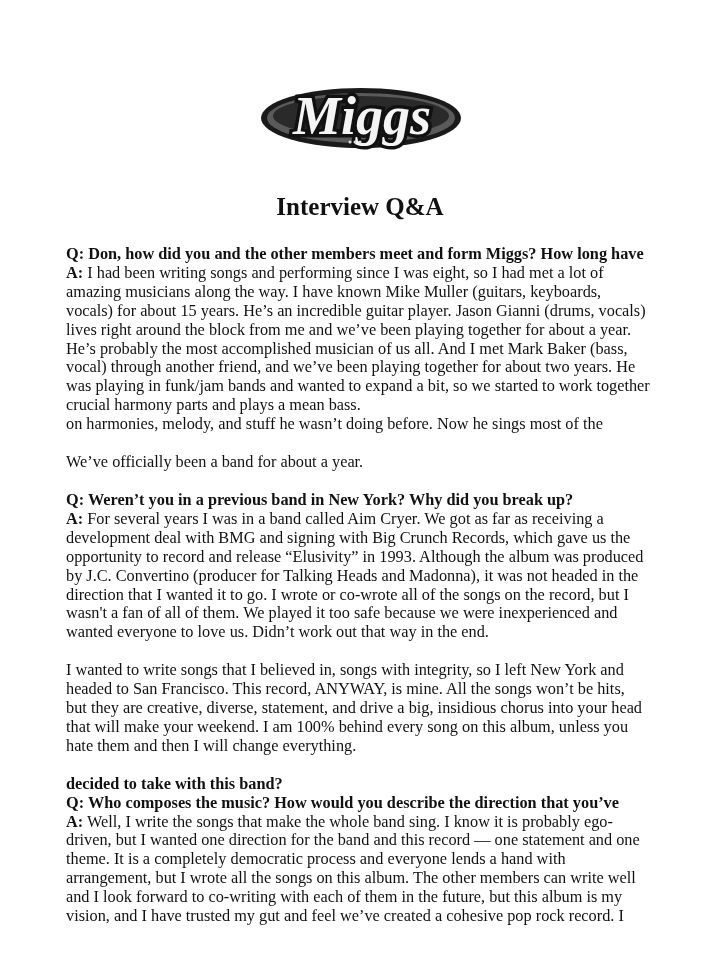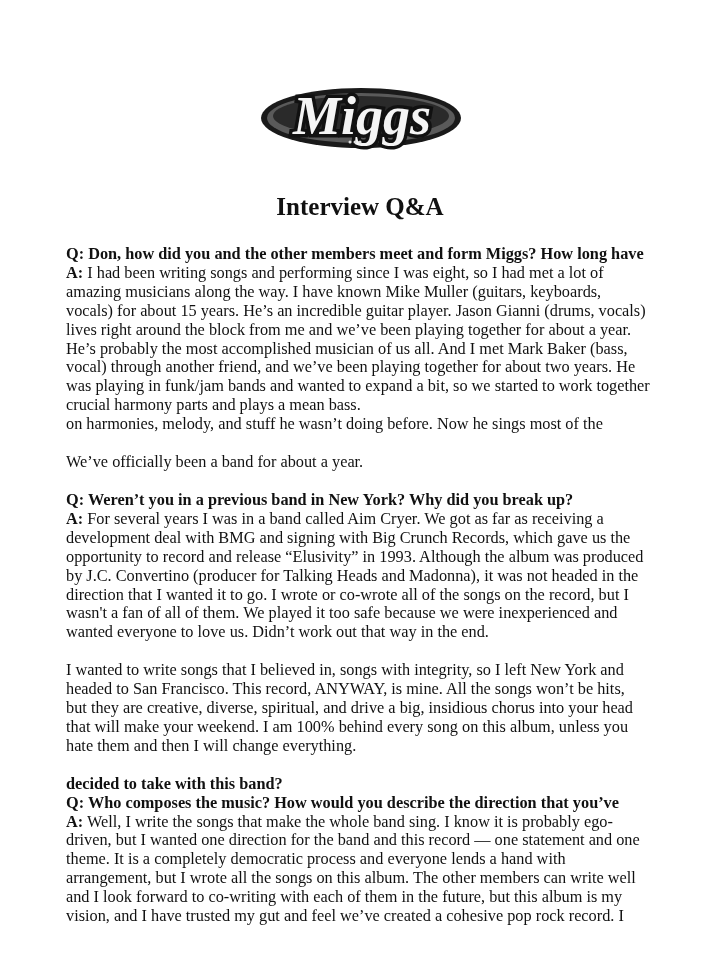--- a/index.html
+++ b/index.html
@@ -78,21 +78,21 @@
         <span class="line"><span>opportunity to record and release “Elusivity” in 1993. Although the album was produced</span></span>
         <span class="line"><span>by J.C. Convertino (producer for Talking Heads and Madonna), it was not headed in the</span></span>
         <span class="line"><span>direction that I wanted it to go. I wrote or co-wrote all of the songs on the record, but I</span></span>
         <span class="line"><span>wasn't a fan of all of them. We played it too safe because we were inexperienced and</span></span>
         <span class="line"><span>wanted everyone to love us. Didn’t work out that way in the end.</span></span>
       </div>
       <div class="gap"></div>
       <div class="para">
         <span class="line">I wanted to write songs that I believed in, songs with integrity, so I left New York and</span>
         <span class="line">headed to San Francisco. This record, ANYWAY, is mine. All the songs won’t be hits,</span>
-        <span class="line">but they are creative, diverse, spiritual, and drive a big, insidious chorus into your head</span>
+        <span class="line">but they are creative, diverse, statement, and drive a big, insidious chorus into your head</span>
         <span class="line">that will make your weekend. I am 100% behind every song on this album, unless you</span>
         <span class="line">hate them and then I will change everything.</span>
       </div>
     </div>
     <div class="gap"></div>
     <div class="section">
       <div class="q">
         <span class="line"><span>decided to take with this band?</span></span>
         <span class="line"><span>Q: </span><span>Who composes the music? How would you describe the direction that you’ve</span></span>
       </div>

